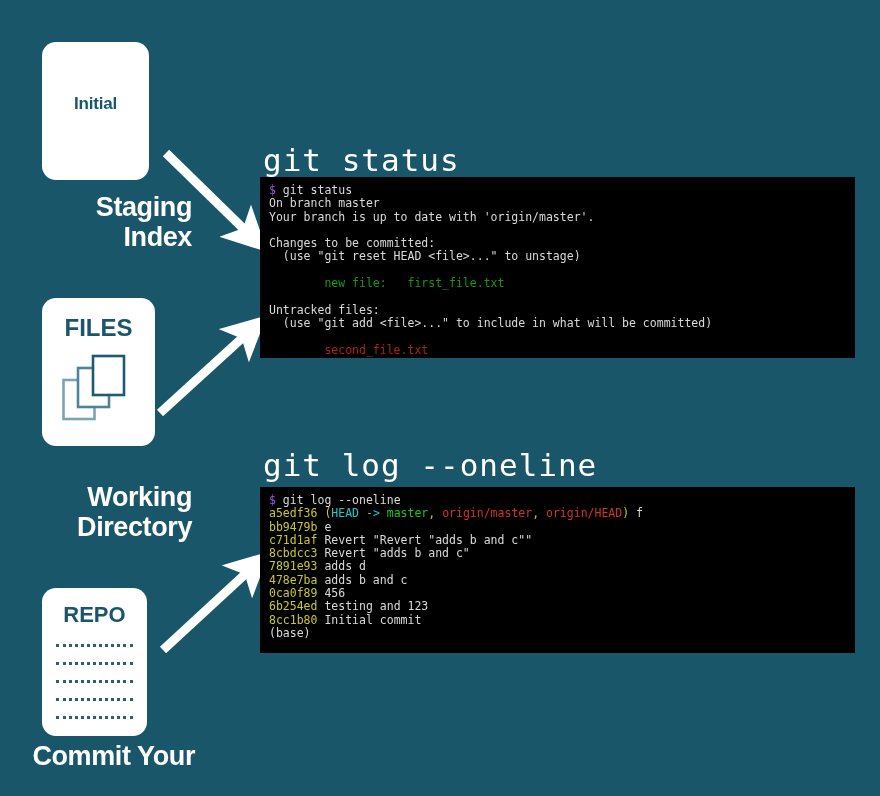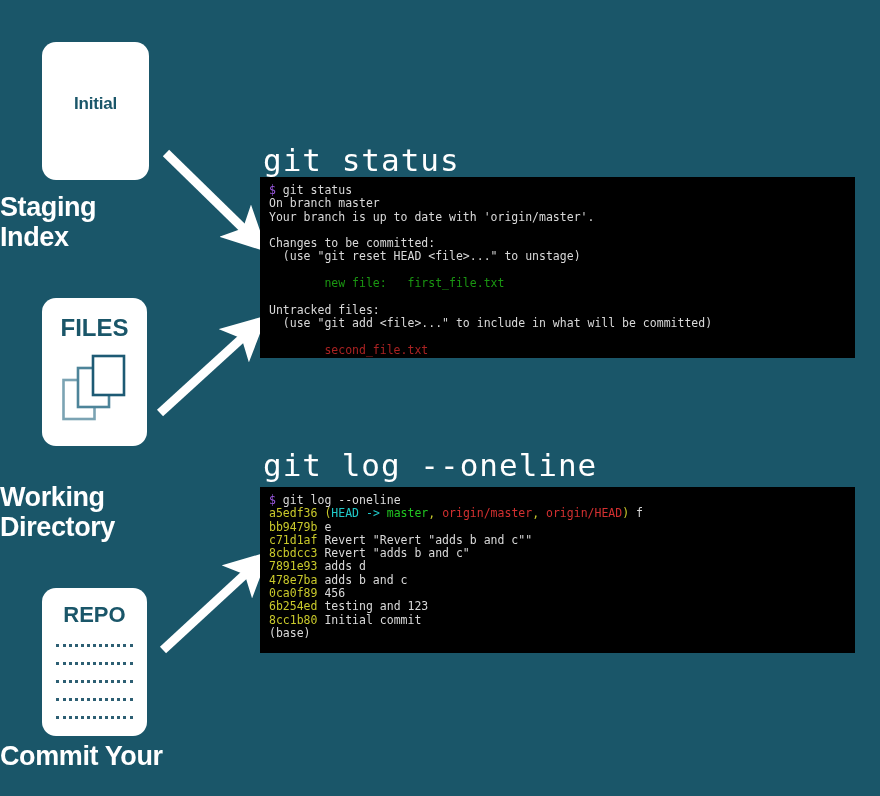--- a/index.html
+++ b/index.html
@@ -27,21 +27,21 @@
     position: absolute;
     left: 0; right: 0;
     text-align: center;
     color: #1a5669;
     font-weight: bold;
     letter-spacing: -0.2px;
   }
   #card-changes { left: 42px; top: 42px; width: 107px; height: 138px; }
   #card-changes .card-title { top: 52px; font-size: 17px; }
 
-  #card-files { left: 42px; top: 298px; width: 105px; height: 148px; }
+  #card-files { left: 42px; top: 298px; width: 105px; height: 148px; padding-left: 8px; }
   #card-files .card-title { top: 16px; font-size: 24px; letter-spacing: 0px; }
 
   #card-repo { left: 42px; top: 588px; width: 105px; height: 148px; }
   #card-repo .card-title { top: 14px; font-size: 22px; letter-spacing: 0px; }
 
   
   .files-icon { position: absolute; left: 20px; top: 56px; width: 68px; height: 70px; }
 
   
   .repo-lines {
@@ -57,21 +57,21 @@
     border-top: 3px dotted #2d5f73;
   }
 
   
   .card-label {
     position: absolute;
     color: #ffffff;
     font-weight: bold;
     font-size: 27px;
     line-height: 1.12;
-    text-align: left;
+    text-align: right;
     letter-spacing: -0.4px;
   }
   #label-staging   { left: 0px;  top: 192px; width: 192px; }
   #label-working   { left: 0px;  top: 455px; width: 192px; margin-top: 27px; }
   #label-commit    { left: 0px;  top: 741px; width: 195px; }
 
   
   .arrows { position: absolute; inset: 0; pointer-events: none; }
 
   

